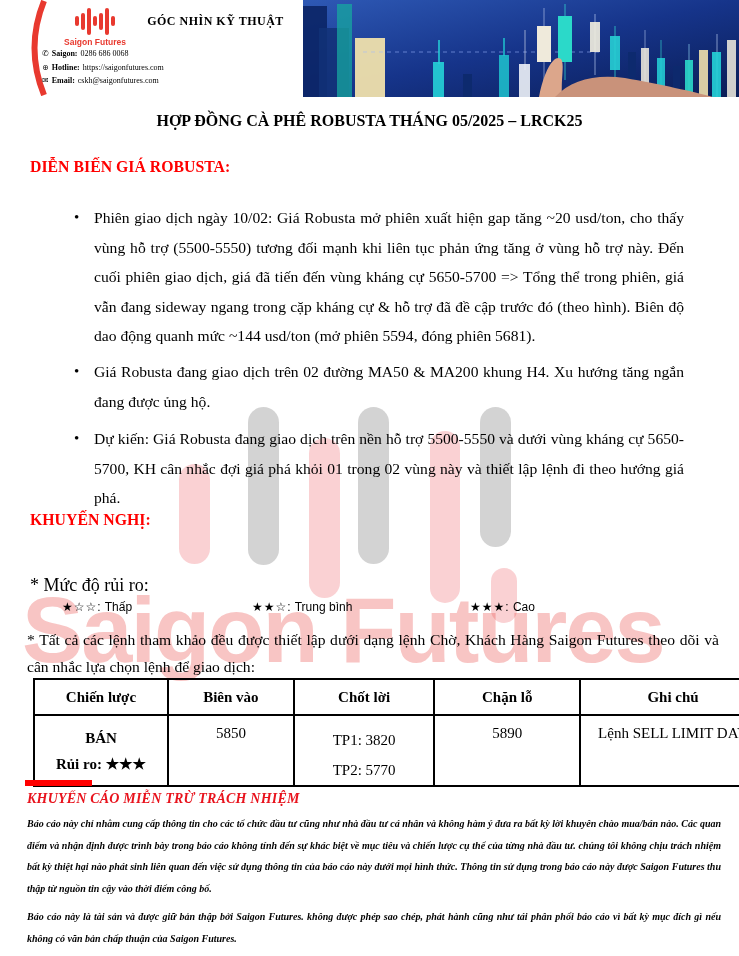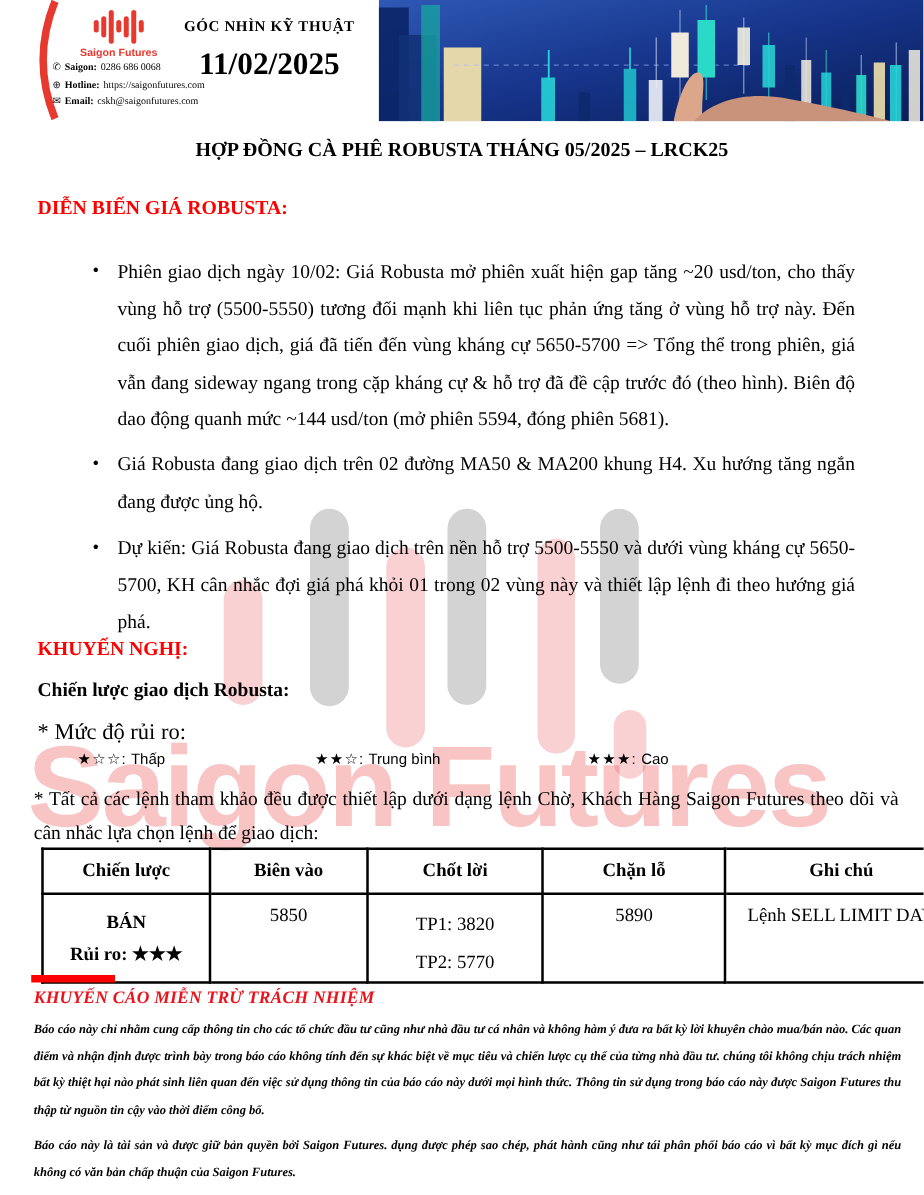--- a/index.html
+++ b/index.html
@@ -92,21 +92,20 @@
           <div class="bbar" style="height:27px;"></div>
           <div class="bbar" style="height:10px;"></div>
           <div class="bbar" style="height:17px;"></div>
           <div class="bbar" style="height:27px;"></div>
           <div class="bbar" style="height:10px;"></div>
         </div>
         <div class="brand-name">Saigon Futures</div>
       </div>
 
       <div class="hdr-title">GÓC NHÌN KỸ THUẬT</div>
-      <div class="hdr-date">11/02/2025</div>
 
       <div class="contacts">
         <div class="contact-row">
           <span class="c-icon">✆</span>
           <span class="c-label">Saigon:</span>
           <span>0286 686 0068</span>
         </div>
         <div class="contact-row">
           <span class="c-icon">⊕</span>
           <span class="c-label">Hotline:</span>
@@ -176,21 +175,20 @@
     <div class="bullet" style="top:357px;">
       <span class="dot">•</span>
       <span>Giá Robusta đang giao dịch trên 02 đường MA50 &amp; MA200 khung H4. Xu hướng tăng ngắn đang được ủng hộ.</span>
     </div>
     <div class="bullet" style="top:424px;">
       <span class="dot">•</span>
       <span>Dự kiến: Giá Robusta đang giao dịch trên nền hỗ trợ 5500-5550 và dưới vùng kháng cự 5650-5700, KH cân nhắc đợi giá phá khỏi 01 trong 02 vùng này và thiết lập lệnh đi theo hướng giá phá.</span>
     </div>
 
     <div class="sec-heading" style="top:511px;">KHUYẾN NGHỊ:</div>
-    <div class="bold-line" style="top:544px;">Chiến lược giao dịch Robusta:</div>
     <div class="plain-line" style="top:575px;">* Mức độ rủi ro:</div>
 
     <div class="risk-item" style="left:62px;top:600px;">
       <span class="stars">★☆☆:</span>
       <span>Thấp</span>
     </div>
     <div class="risk-item" style="left:252px;top:600px;">
       <span class="stars">★★☆:</span>
       <span>Trung bình</span>
     </div>
@@ -231,17 +229,17 @@
         <td>Lệnh SELL LIMIT DAY</td>
       </tr>
     </tbody>
       </table>
 
     <div class="red-bar"></div>
 
     <div class="disclaimer">
       <div class="disc-heading">KHUYẾN CÁO MIỄN TRỪ TRÁCH NHIỆM</div>
       <p class="disc-para">Báo cáo này chỉ nhằm cung cấp thông tin cho các tổ chức đầu tư cũng như nhà đầu tư cá nhân và không hàm ý đưa ra bất kỳ lời khuyên chào mua/bán nào. Các quan điểm và nhận định được trình bày trong báo cáo không tính đến sự khác biệt về mục tiêu và chiến lược cụ thể của từng nhà đầu tư. chúng tôi không chịu trách nhiệm bất kỳ thiệt hại nào phát sinh liên quan đến việc sử dụng thông tin của báo cáo này dưới mọi hình thức. Thông tin sử dụng trong báo cáo này được Saigon Futures thu thập từ nguồn tin cậy vào thời điểm công bố.</p>
-      <p class="disc-para">Báo cáo này là tài sản và được giữ bản quyền bởi Saigon Futures. dụng được phép sao chép, phát hành cũng như tái phân phối báo cáo vì bất kỳ mục đích gì nếu không có văn bản chấp thuận của Saigon Futures.</p>
+      <p class="disc-para">Báo cáo này là tài sản và được giữ bản thập bởi Saigon Futures. không được phép sao chép, phát hành cũng như tái phân phối báo cáo vì bất kỳ mục đích gì nếu không có văn bản chấp thuận của Saigon Futures.</p>
     </div>
 
   </div>
 </div>
 
 </body></html>

